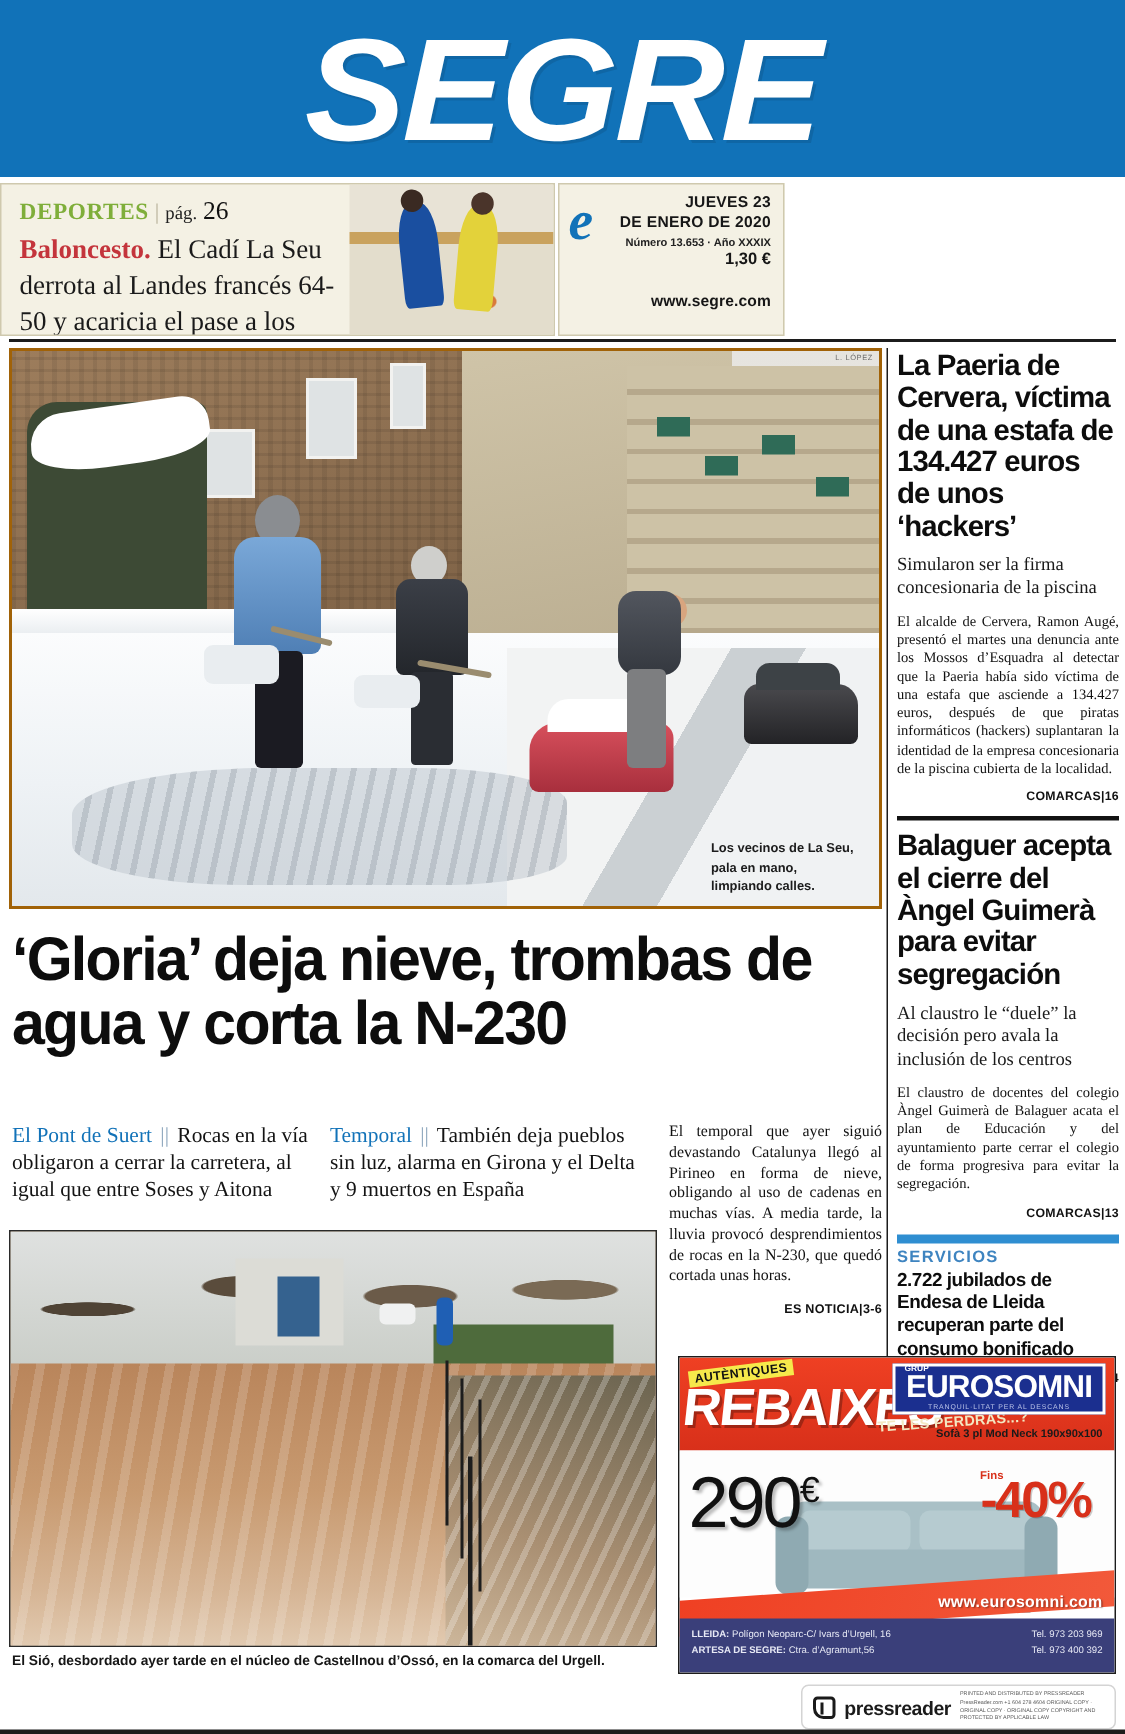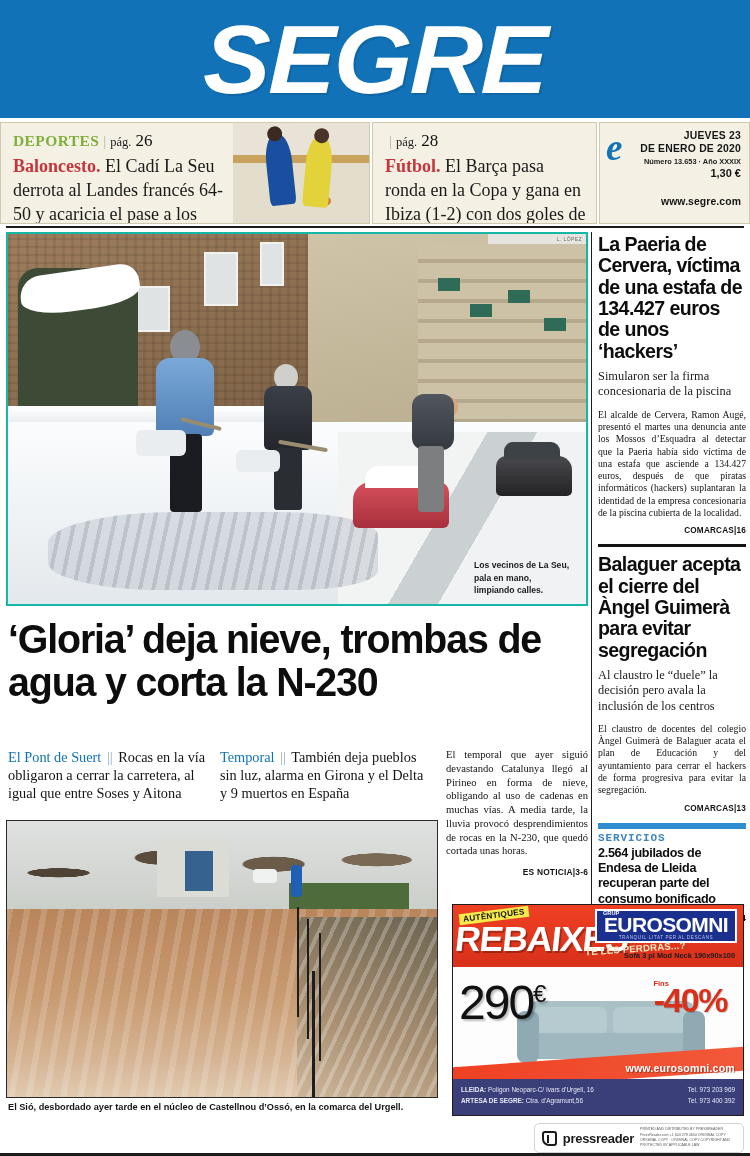--- a/index.html
+++ b/index.html
@@ -109,21 +109,21 @@
     font-size: 10.4px; font-weight: bold; color: #161616;
     text-align: right; margin-top: 17px; letter-spacing: 0.1px;
   }
 
   
   .rule-top { position: absolute; left: 6px; top: 226px; width: 738px; height: 2px; background: #1c1c1c; }
 
   
   .main-photo {
     position: absolute; left: 6px; top: 232px; width: 582px; height: 374px;
-    border: 2px solid #14b8a6; overflow: hidden;
+    border: 2px solid #a16207; overflow: hidden;
     background: #fef9c3;
   }
   .mp-sky { position: absolute; inset: 0; background: linear-gradient(#e6e4df, #f4f4f2); }
   .mp-bldgL {
     position: absolute; left: 0; top: 0; width: 300px; height: 190px;
     background:
       repeating-linear-gradient(90deg, rgba(0,0,0,.07) 0 3px, transparent 3px 9px),
       repeating-linear-gradient(0deg, rgba(0,0,0,.08) 0 2px, transparent 2px 8px),
       linear-gradient(160deg, #9d7d5c, #7e6246);
   }
@@ -311,21 +311,21 @@
     text-align: justify; margin-top: 9px;
   }
   .sb-ref {
     font-family: "Liberation Sans", sans-serif;
     font-size: 8.2px; font-weight: bold; color: #111;
     text-align: right; margin-top: 7px; letter-spacing: .2px;
   }
   .sb-rule { width: 100%; height: 3px; background: #121212; margin: 9px 0 7px; }
   .sb-bluebar { width: 100%; height: 6px; background: #2f8ed1; margin-top: 10px; }
   .sb-section {
-    font-family: Liberation Mono, monospace;
+    font-family: Liberation Sans, sans-serif;
     font-size: 11px; font-weight: bold; color: #3e84c0;
     letter-spacing: .9px; margin-top: 3px;
   }
   .sb-lead {
     font-family: "Liberation Sans", sans-serif;
     font-weight: bold; font-size: 12.6px; line-height: 1.22;
     color: #0d0d0d; margin-top: 2px; letter-spacing: -0.3px;
   }
 
   
@@ -483,31 +483,20 @@
         <div class="tz-body">
           <span class="tz-lead">Baloncesto.</span><span> El Cadí La Seu derrota al Landes francés 64-50 y acaricia el pase a los octavos de final en la Eurocup</span>
         </div>
       </div>
       <div class="tz-photo">
         <div class="plr1"></div>
         <div class="plr2"></div>
       </div>
     </div>
 
-    <div class="teaser-box tz-futbol">
-      <div class="tz-text">
-        <div>
-          <span class="tz-sep">|</span><span class="tz-pag">pág.</span>
-          <span class="tz-pagnum">28</span>
-        </div>
-        <div class="tz-body">
-          <span class="tz-lead">Fútbol.</span><span> El Barça pasa ronda en la Copa y gana en Ibiza (1-2) con dos goles de Griezmann, el segundo en el añadido</span>
-        </div>
-      </div>
-    </div>
 
     <div class="teaser-box tz-info">
       <div class="tz-info-row">
         <div class="tz-c-logo">e</div>
         <div class="tz-info-right">
           <div class="tz-date">JUEVES 23</div>
           <div class="tz-date">DE ENERO DE 2020</div>
           <div class="tz-issue">Número 13.653 · Año XXXIX</div>
           <div class="tz-price">1,30 €</div>
         </div>
@@ -614,28 +603,28 @@
       <div class="sb-sub">Simularon ser la firma concesionaria de la piscina</div>
       <div class="sb-body">El alcalde de Cervera, Ramon Augé, presentó el martes una denuncia ante los Mossos d’Esquadra al detectar que la Paeria había sido víctima de una estafa que asciende a 134.427 euros, después de que piratas informáticos (hackers) suplantaran la identidad de la empresa concesionaria de la piscina cubierta de la localidad.</div>
       <div class="sb-ref">COMARCAS|16</div>
     </div>
 
     <div class="sb-rule"></div>
 
     <div>
       <div class="sb-hl">Balaguer acepta el cierre del Àngel Guimerà para evitar segregación</div>
       <div class="sb-sub">Al claustro le “duele” la decisión pero avala la inclusión de los centros</div>
-      <div class="sb-body">El claustro de docentes del colegio Àngel Guimerà de Balaguer acata el plan de Educación y del ayuntamiento para cerrar el hackers de forma progresiva para evitar la segregación.</div>
+      <div class="sb-body">El claustro de docentes del colegio Àngel Guimerà de Balaguer acata el plan de Educación y del ayuntamiento parte cerrar el colegio de forma progresiva para evitar la segregación.</div>
       <div class="sb-ref">COMARCAS|13</div>
     </div>
 
     <div>
       <div class="sb-bluebar"></div>
       <div class="sb-section">SERVICIOS</div>
-      <div class="sb-lead">2.564 jubilados de Endesa de Lleida recuperan parte del consumo bonificado</div>
+      <div class="sb-lead">2.722 jubilados de Endesa de Lleida recuperan parte del consumo bonificado</div>
       <div class="sb-ref">COMARCAS|14</div>
     </div>
   </div>
 
   <div class="advert">
     <div class="ad-redband"></div>
     <div class="ad-auth">AUTÈNTIQUES</div>
     <div class="ad-rebaixes">REBAIXES</div>
     <div class="ad-tagline">TE LES PERDRÀS...?</div>
     <div class="ad-brandbox">

